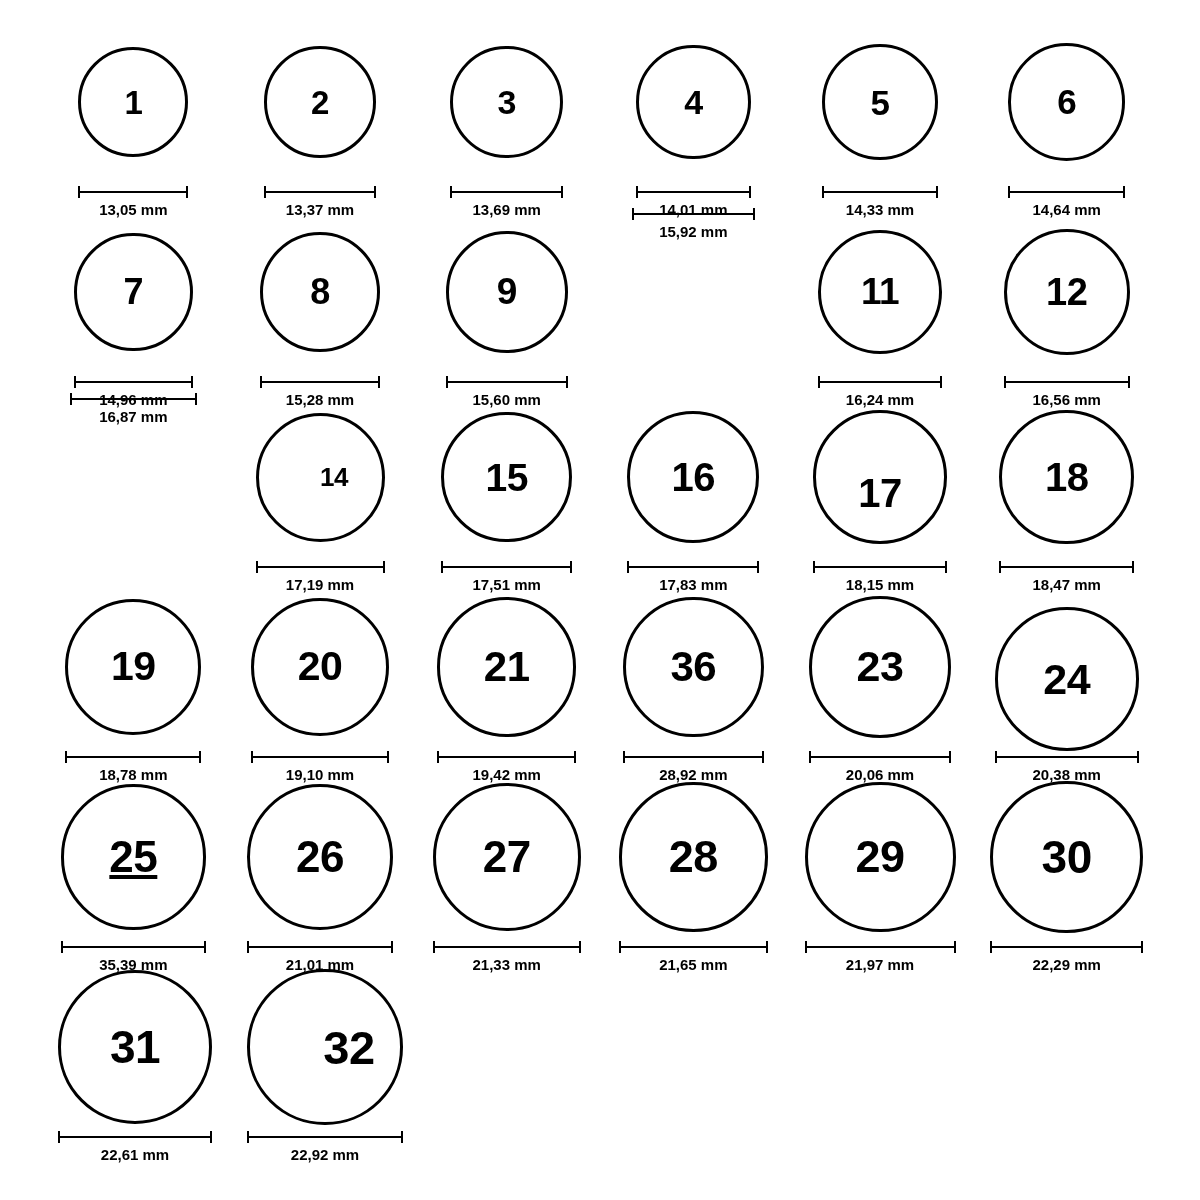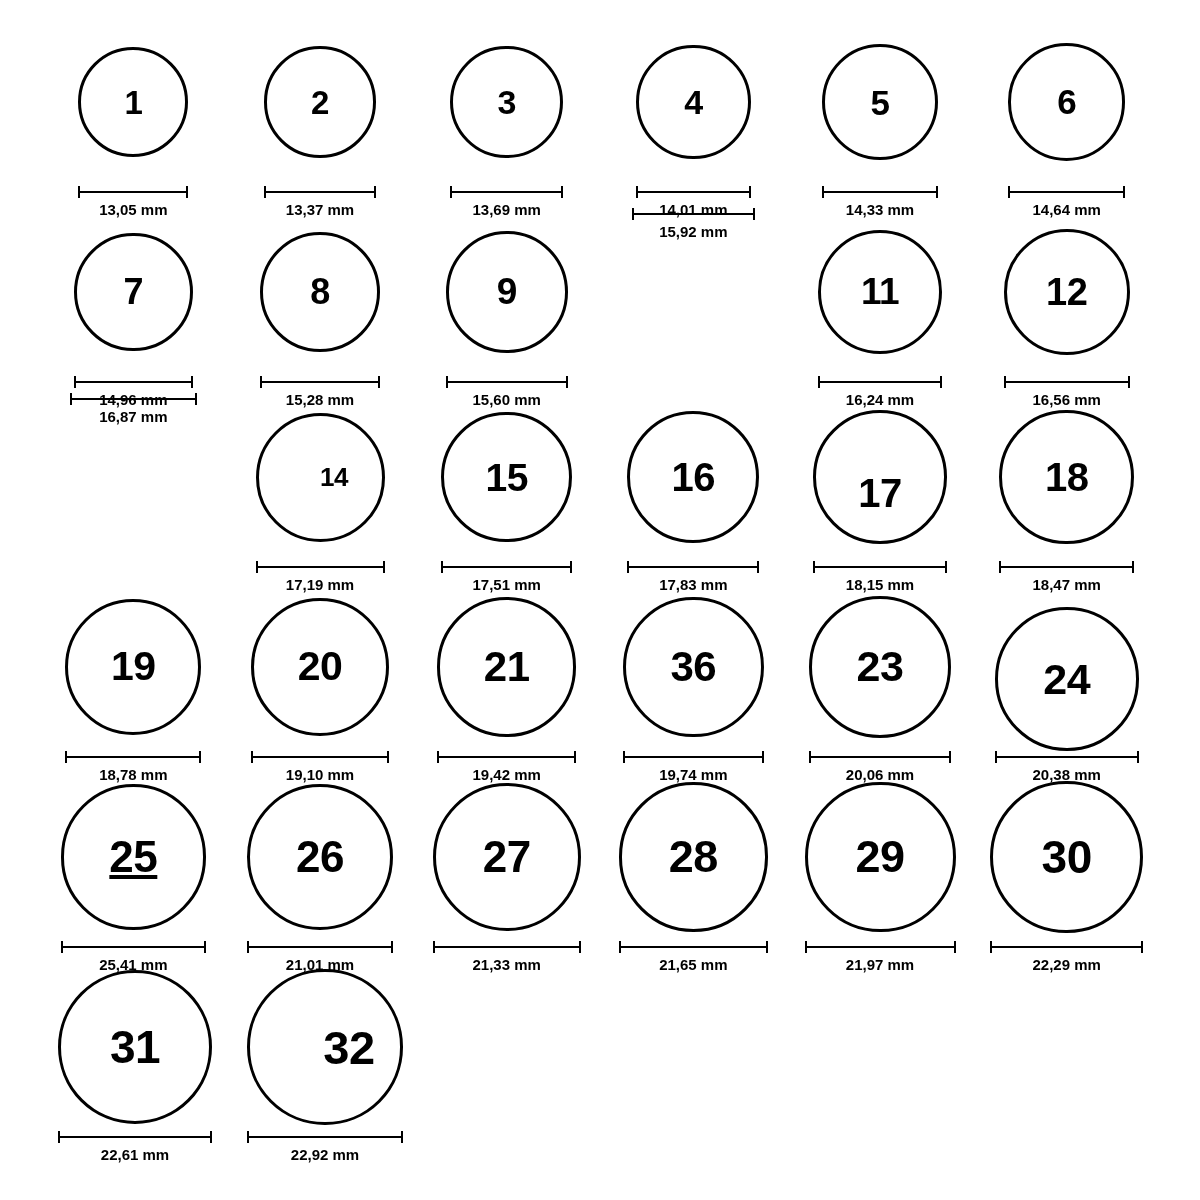--- a/index.html
+++ b/index.html
@@ -412,21 +412,21 @@
           <div class="circle" style="width: 140.716px; height: 140.716px;">
             <div class="num" style="font-size: 42px;">36</div>
           </div>
         </div>
         <div class="measure">
           <div class="bar" style="width: 140.716px;">
             <div class="line"></div>
             <div class="cap left"></div>
             <div class="cap right"></div>
           </div>
-          <div class="label">19,74 mm</div>
+          <div class="label">28,92 mm</div>
         </div>
       </div>
       <div class="cell">
         <div class="circle-wrap" style="height: 168px;">
           <div class="circle" style="width: 142.185px; height: 142.185px;">
             <div class="num" style="font-size: 43px;">23</div>
           </div>
         </div>
         <div class="measure">
           <div class="bar" style="width: 142.185px;">
@@ -459,21 +459,21 @@
           <div class="circle" style="width: 145.124px; height: 145.124px;">
             <div class="num" style="font-size: 44px; text-decoration: underline;">25</div>
           </div>
         </div>
         <div class="measure">
           <div class="bar" style="width: 145.124px;">
             <div class="line"></div>
             <div class="cap left"></div>
             <div class="cap right"></div>
           </div>
-          <div class="label">25,41 mm</div>
+          <div class="label">35,39 mm</div>
         </div>
       </div>
       <div class="cell">
         <div class="circle-wrap" style="height: 168px;">
           <div class="circle" style="width: 146.547px; height: 146.547px;">
             <div class="num" style="font-size: 44px;">26</div>
           </div>
         </div>
         <div class="measure">
           <div class="bar" style="width: 146.547px;">

